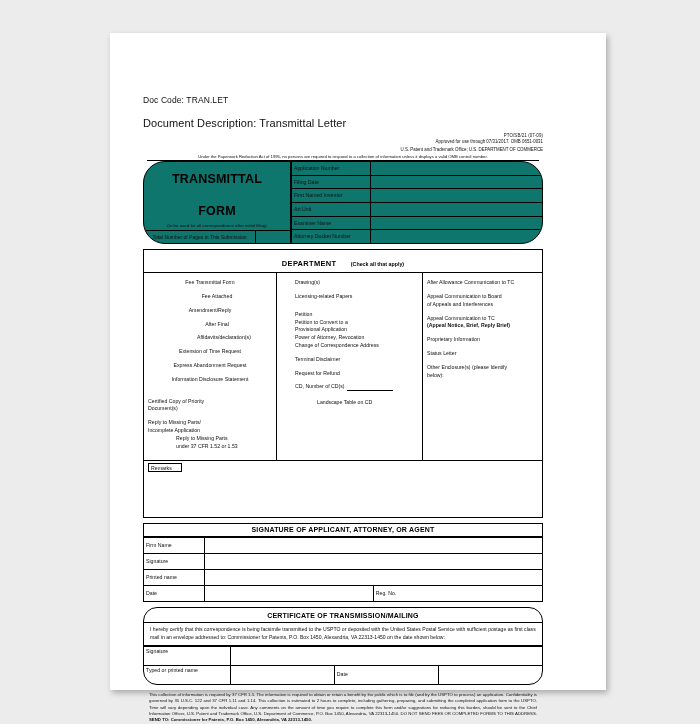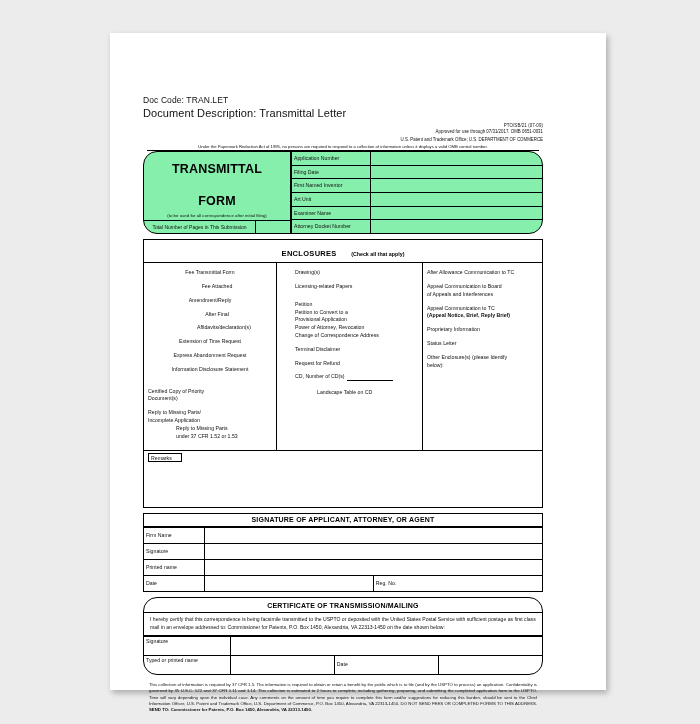--- a/index.html
+++ b/index.html
@@ -34,21 +34,21 @@
 
   
   .doccode {
     font-size: 8.5px;
     color: #111;
     letter-spacing: .1px;
   }
   .docdesc {
     font-size: 11px;
     color: #111;
-    margin-top: 2px;
+    margin-top: 12px;
     letter-spacing: .1px;
   }
 
   .approval {
     text-align: right;
     font-size: 4.4px;
     line-height: 1.45;
     color: #111;
     margin-top: 5px;
     transform: scaleY(1.08);
@@ -78,23 +78,23 @@
     color: #111;
     padding: 1.5px 2px;
     vertical-align: middle;
     line-height: 1.25;
   }
 
   
   .topblock {
     position: relative;
     border: 1px solid #000;
-    border-radius: 14px;
+    border-radius: 22px;
     overflow: hidden;
-    background: #86efac;
+    background: #0f766e;
   }
   .topblock-inner { display: flex; }
   .tb-left {
     width: 146px;
     flex: 0 0 146px;
     border-right: 1px solid #000;
     display: flex;
     flex-direction: column;
   }
   .tb-title {
@@ -338,21 +338,21 @@
               <td></td>
             </tr>
           </tbody>
             </table>
         </div>
       </div>
     </div>
 
     <div class="encl">
       <div class="encl-head">
-        <span class="t">ENCLOSURES</span>
+        <span class="t">DEPARTMENT</span>
         <span class="s">(Check all that apply)</span>
       </div>
 
       <div class="encl-cols">
 
         <div class="ecol ecol-1">
           <div class="ei ctr">
             <span class="ln">Fee Transmittal Form</span>
           </div>
           <div class="ei ctr ind1">

